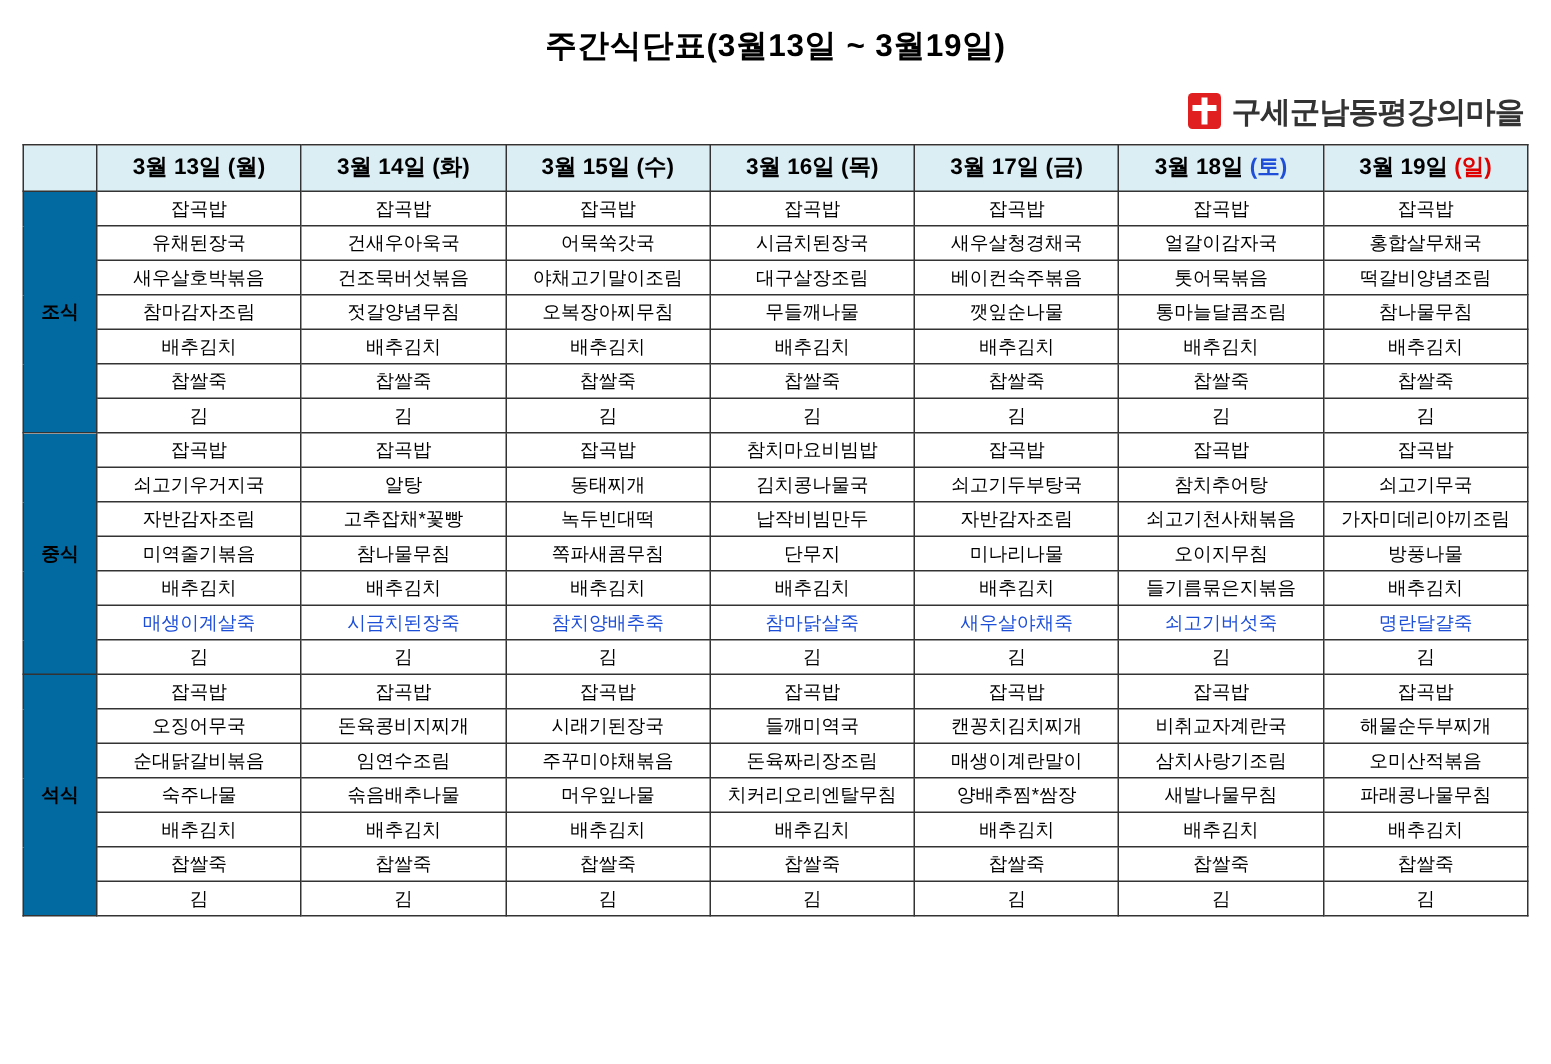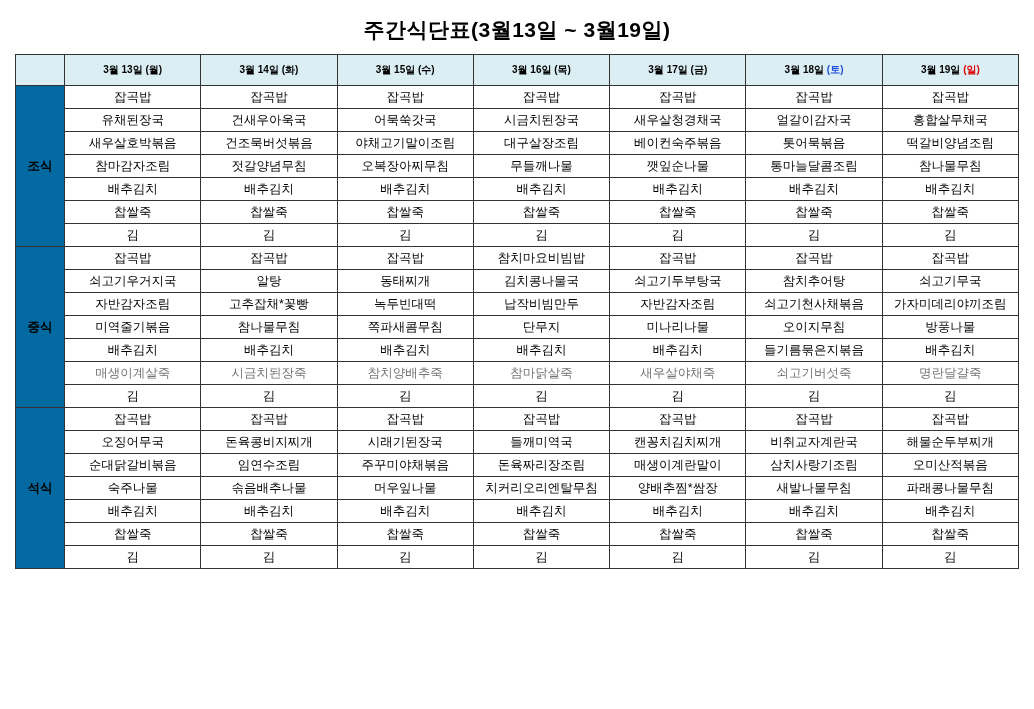--- a/index.html
+++ b/index.html
@@ -81,37 +81,37 @@
     font-size: 12.5px;
     padding: 0;
     height: 22px;
     line-height: 22px;
     white-space: nowrap;
     overflow: hidden;
   }
   table.menu thead th {
     background: #dbeef4;
     font-weight: bold;
-    font-size: 10px;
+    font-size: 15px;
     height: 30px;
     line-height: 30px;
   }
   th.corner {
     width: 48px;
     background: #dbeef4;
   }
   td.meal-label {
     background: #0369a1;
     font-weight: bold;
     font-size: 14px;
     width: 48px;
   }
   .sat { color: #1f4fd8; }
   .sun { color: #e00000; }
-  .hl { color: #737373; }
+  .hl { color: #1d4ed8; }
   .notes {
     width: 1004px;
     margin: 0 auto;
     text-align: center;
   }
   .note {
     font-size: 14.5px;
     padding-top: 10px;
     letter-spacing: -0.2px;
   }
@@ -119,20 +119,24 @@
     font-size: 14px;
   }
 </style>
 </head>
 <body>
 
 <div class="page">
 
   <div class="title">주간식단표(3월13일 ~ 3월19일)</div>
 
+  <div class="logo-row">
+    <span class="logo-mark"></span>
+    <span class="logo-text">구세군남동평강의마을</span>
+  </div>
 
   <table class="menu">
     <thead>
       <tr>
         <th class="corner"></th>
         <th>3월 13일 (월)</th>
         <th>3월 14일 (화)</th>
         <th>3월 15일 (수)</th>
         <th>3월 16일 (목)</th>
         <th>3월 17일 (금)</th>

